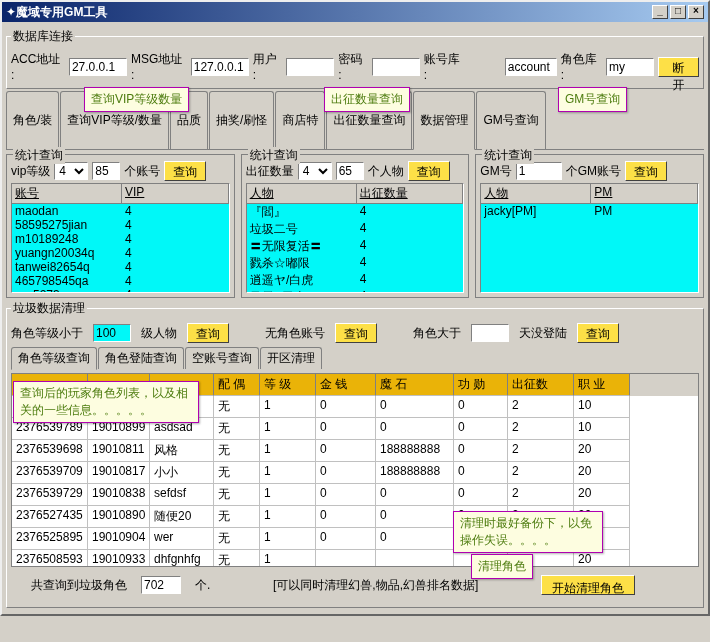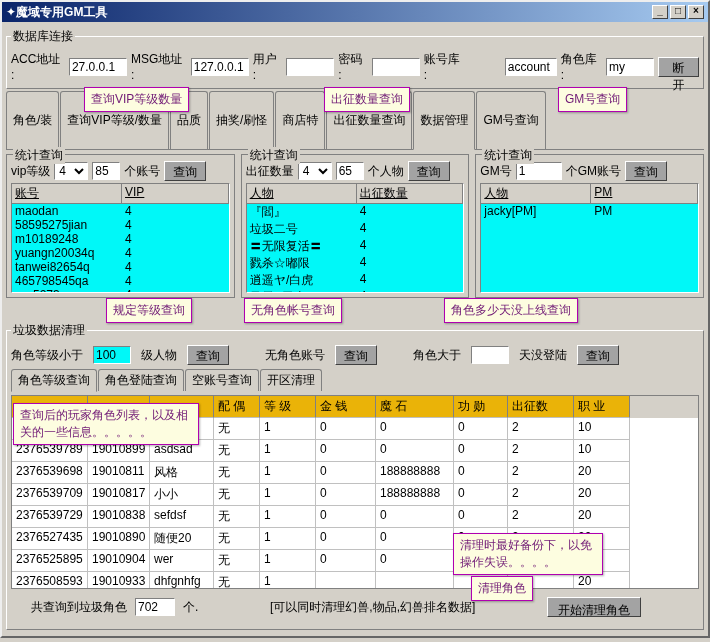--- a/index.html
+++ b/index.html
@@ -7,46 +7,46 @@
 .window { border: 2px solid #ccc; border-top-color: #eee; border-left-color: #eee; border-right-color: #666; border-bottom-color: #666; }
 .titlebar { background: linear-gradient(to right, #0a246a, #a6caf0); color: #fff; padding: 2px 4px; display: flex; align-items: center; height: 20px; }
 .titlebar .title { flex: 1; font-weight: bold; }
 .titlebar .btns { display: flex; gap: 2px; }
 .titlebar .btn { width: 16px; height: 14px; background: #d4d0c8; border: 1px solid #fff; border-right-color: #404040; border-bottom-color: #404040; text-align: center; line-height: 10px; color: #000; cursor: default; font-size: 10px; font-weight: bold; }
 .content { padding: 4px; background: #d4d0c8; }
 fieldset { border: 1px solid #808080; border-top-color: #fff; border-left-color: #fff; padding: 4px; margin: 2px 0; }
 fieldset > legend, .legend { font-size: 12px; padding: 0 2px; background: #d4d0c8; }
 input[type=text] { border: 1px solid #808080; border-right-color: #fff; border-bottom-color: #fff; background: #fff; padding: 1px 2px; height: 18px; }
 select { border: 1px solid #808080; border-right-color: #fff; border-bottom-color: #fff; background: #fff; height: 18px; }
-button { background: #a3a3a3; border: 1px solid #fff; border-right-color: #404040; border-bottom-color: #404040; padding: 2px 8px; height: 20px; cursor: default; }
+button { background: #fde047; border: 1px solid #fff; border-right-color: #404040; border-bottom-color: #404040; padding: 2px 8px; height: 20px; cursor: default; }
 .row { display: flex; align-items: center; gap: 4px; margin: 2px 0; flex-wrap: nowrap; }
 .tabs { display: flex; border-bottom: 1px solid #808080; }
 .tab { padding: 20px 6px; border: 1px solid #808080; border-bottom: none; border-top-left-radius: 3px; border-top-right-radius: 3px; background: #d4d0c8; margin-right: 1px; white-space: nowrap; cursor: default; }
 .tab.active { background: #d4d0c8; border-bottom: 1px solid #d4d0c8; margin-bottom: -1px; }
 .panels { display: flex; gap: 6px; margin-top: 4px; }
 .panel { flex: 1; border: 1px solid #808080; padding: 4px; position: relative; }
 .panel-title { position: absolute; top: -8px; left: 6px; background: #d4d0c8; padding: 0 2px; }
 .listview { background: #00f8f8; border: 1px solid #808080; border-right-color: #fff; border-bottom-color: #fff; height: 110px; overflow: hidden; margin-top: 2px; }
 .lv-head { display: flex; background: #d4d0c8; border-bottom: 1px solid #808080; }
 .lv-head > div { padding: 1px 3px; border-right: 1px solid #808080; text-decoration: underline; }
 .lv-body { padding: 0; }
 .lv-row { display: flex; }
 .lv-row > div { padding: 0 3px; white-space: nowrap; overflow: hidden; }
-.callout { position: absolute; background: #fdfde0; border: 1px solid #b000b0; padding: 3px 6px; color: #701a75; z-index: 10; box-shadow: 1px 1px 2px rgba(0,0,0,0.3); }
+.callout { position: absolute; background: #fdfde0; border: 1px solid #b000b0; padding: 3px 6px; color: #4d7c0f; z-index: 10; box-shadow: 1px 1px 2px rgba(0,0,0,0.3); }
 .callout::after { content: ""; position: absolute; }
 .grid { border: 1px solid #808080; background: #fff; }
 .grid-head { display: flex; background: #d4d0c8; }
 .grid-head > div, .grid-row > div { border-right: 1px solid #c0c0c0; border-bottom: 1px solid #c0c0c0; padding: 2px 4px; overflow: hidden; white-space: nowrap; }
 .grid-head > div { background: #eab308; border-right: 1px solid #808080; font-weight: normal; }
 .grid-body { max-height: 170px; overflow: hidden; }
 .grid-row { display: flex; background: #fff; }
 .col0 { width: 76px; } .col1 { width: 62px; } .col2 { width: 64px; } .col3 { width: 46px; } .col4 { width: 56px; } .col5 { width: 60px; } .col6 { width: 78px; } .col7 { width: 54px; } .col8 { width: 66px; } .col9 { width: 56px; }
 .subtabs { display: flex; margin-top: 4px; }
 .subtabs .tab { font-size: 12px; padding: 2px 6px; }
-.footer-row { display: flex; align-items: center; gap: 8px; padding: 8px 20px; }
+.footer-row { display: flex; align-items: center; gap: 14px; padding: 8px 20px; }
 </style>
 </head>
 <body>
 
 <div class="window">
   <div class="titlebar">
     <span>✦</span>
     <span class="title">魔域专用GM工具</span>
     <div class="btns">
       <div class="btn">_</div>
@@ -200,25 +200,20 @@
             <div class="lv-body" id="gm-rows">
                 <div class="lv-row">
                   <div style="width:110px">jacky[PM]</div>
                   <div style="flex:1">PM</div>
                 </div>
               </div>
           </div>
         </div>
       </div>
 
-      <div style="position:relative;height:22px">
-        <div class="callout" style="top:0;left:100px">规定等级查询</div>
-        <div class="callout" style="top:0;left:238px">无角色帐号查询</div>
-        <div class="callout" style="top:0;left:438px">角色多少天没上线查询</div>
-      </div>
 
       <fieldset style="position:relative">
         <legend>垃圾数据清理</legend>
         <div class="row" style="gap:10px">
           <span>角色等级小于</span>
           <input type="text" style="width: 38px; background: rgb(0, 248, 248);" value="100">
           <span>级人物</span>
           <button>查询</button>
           <span style="width:16px"></span>
           <span>无角色账号</span>

